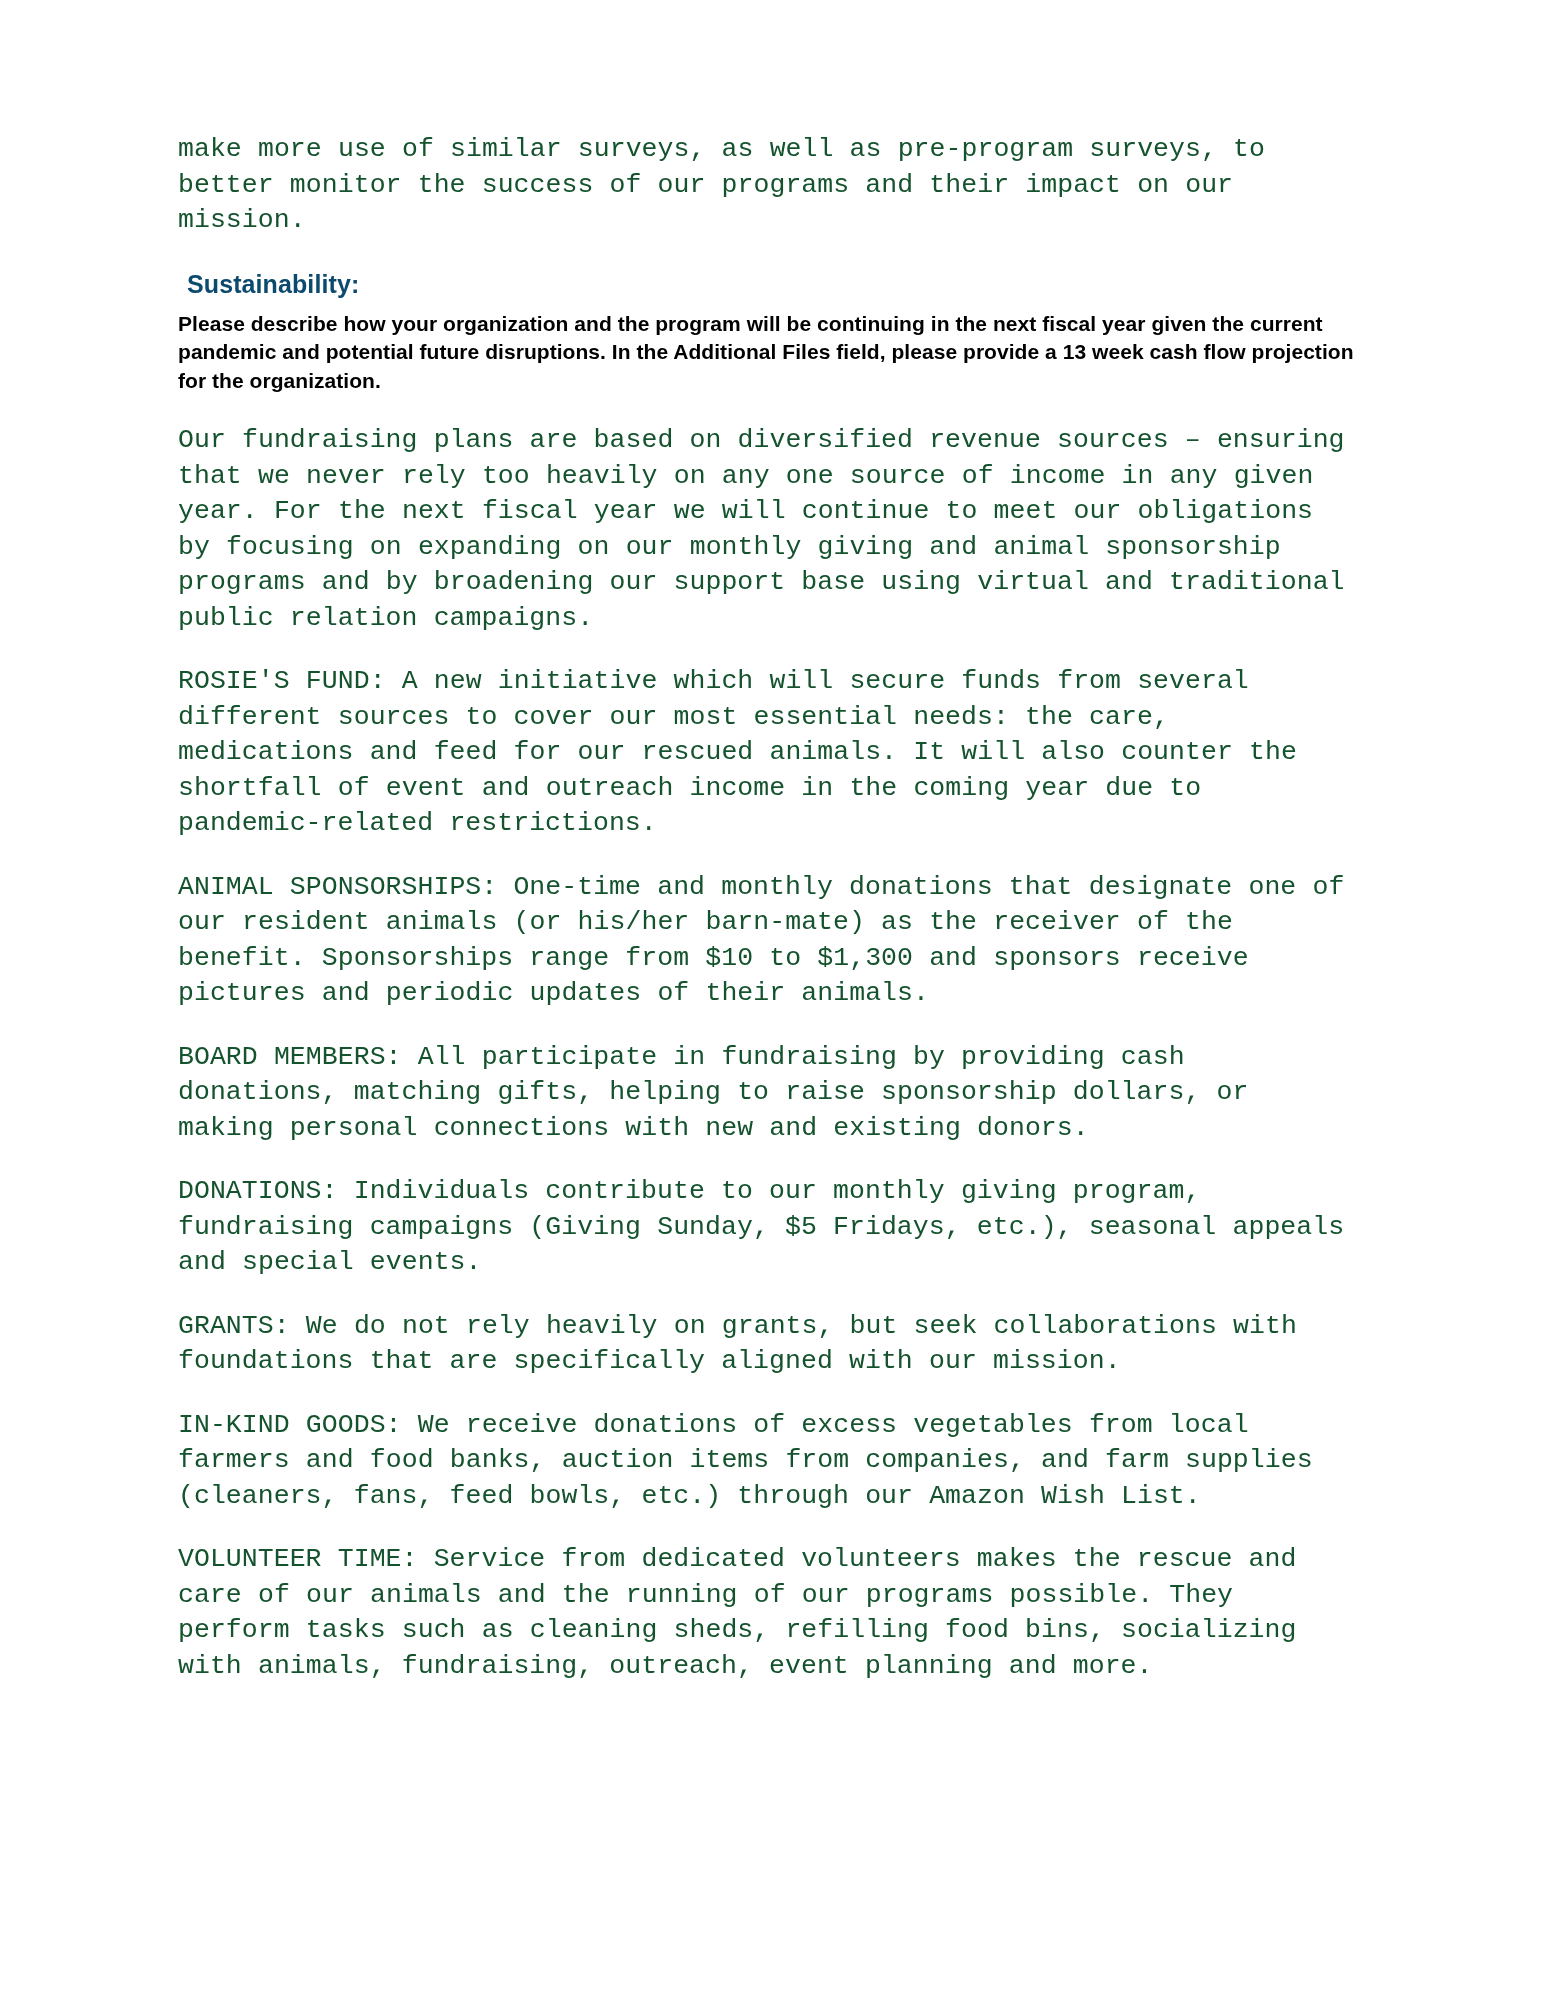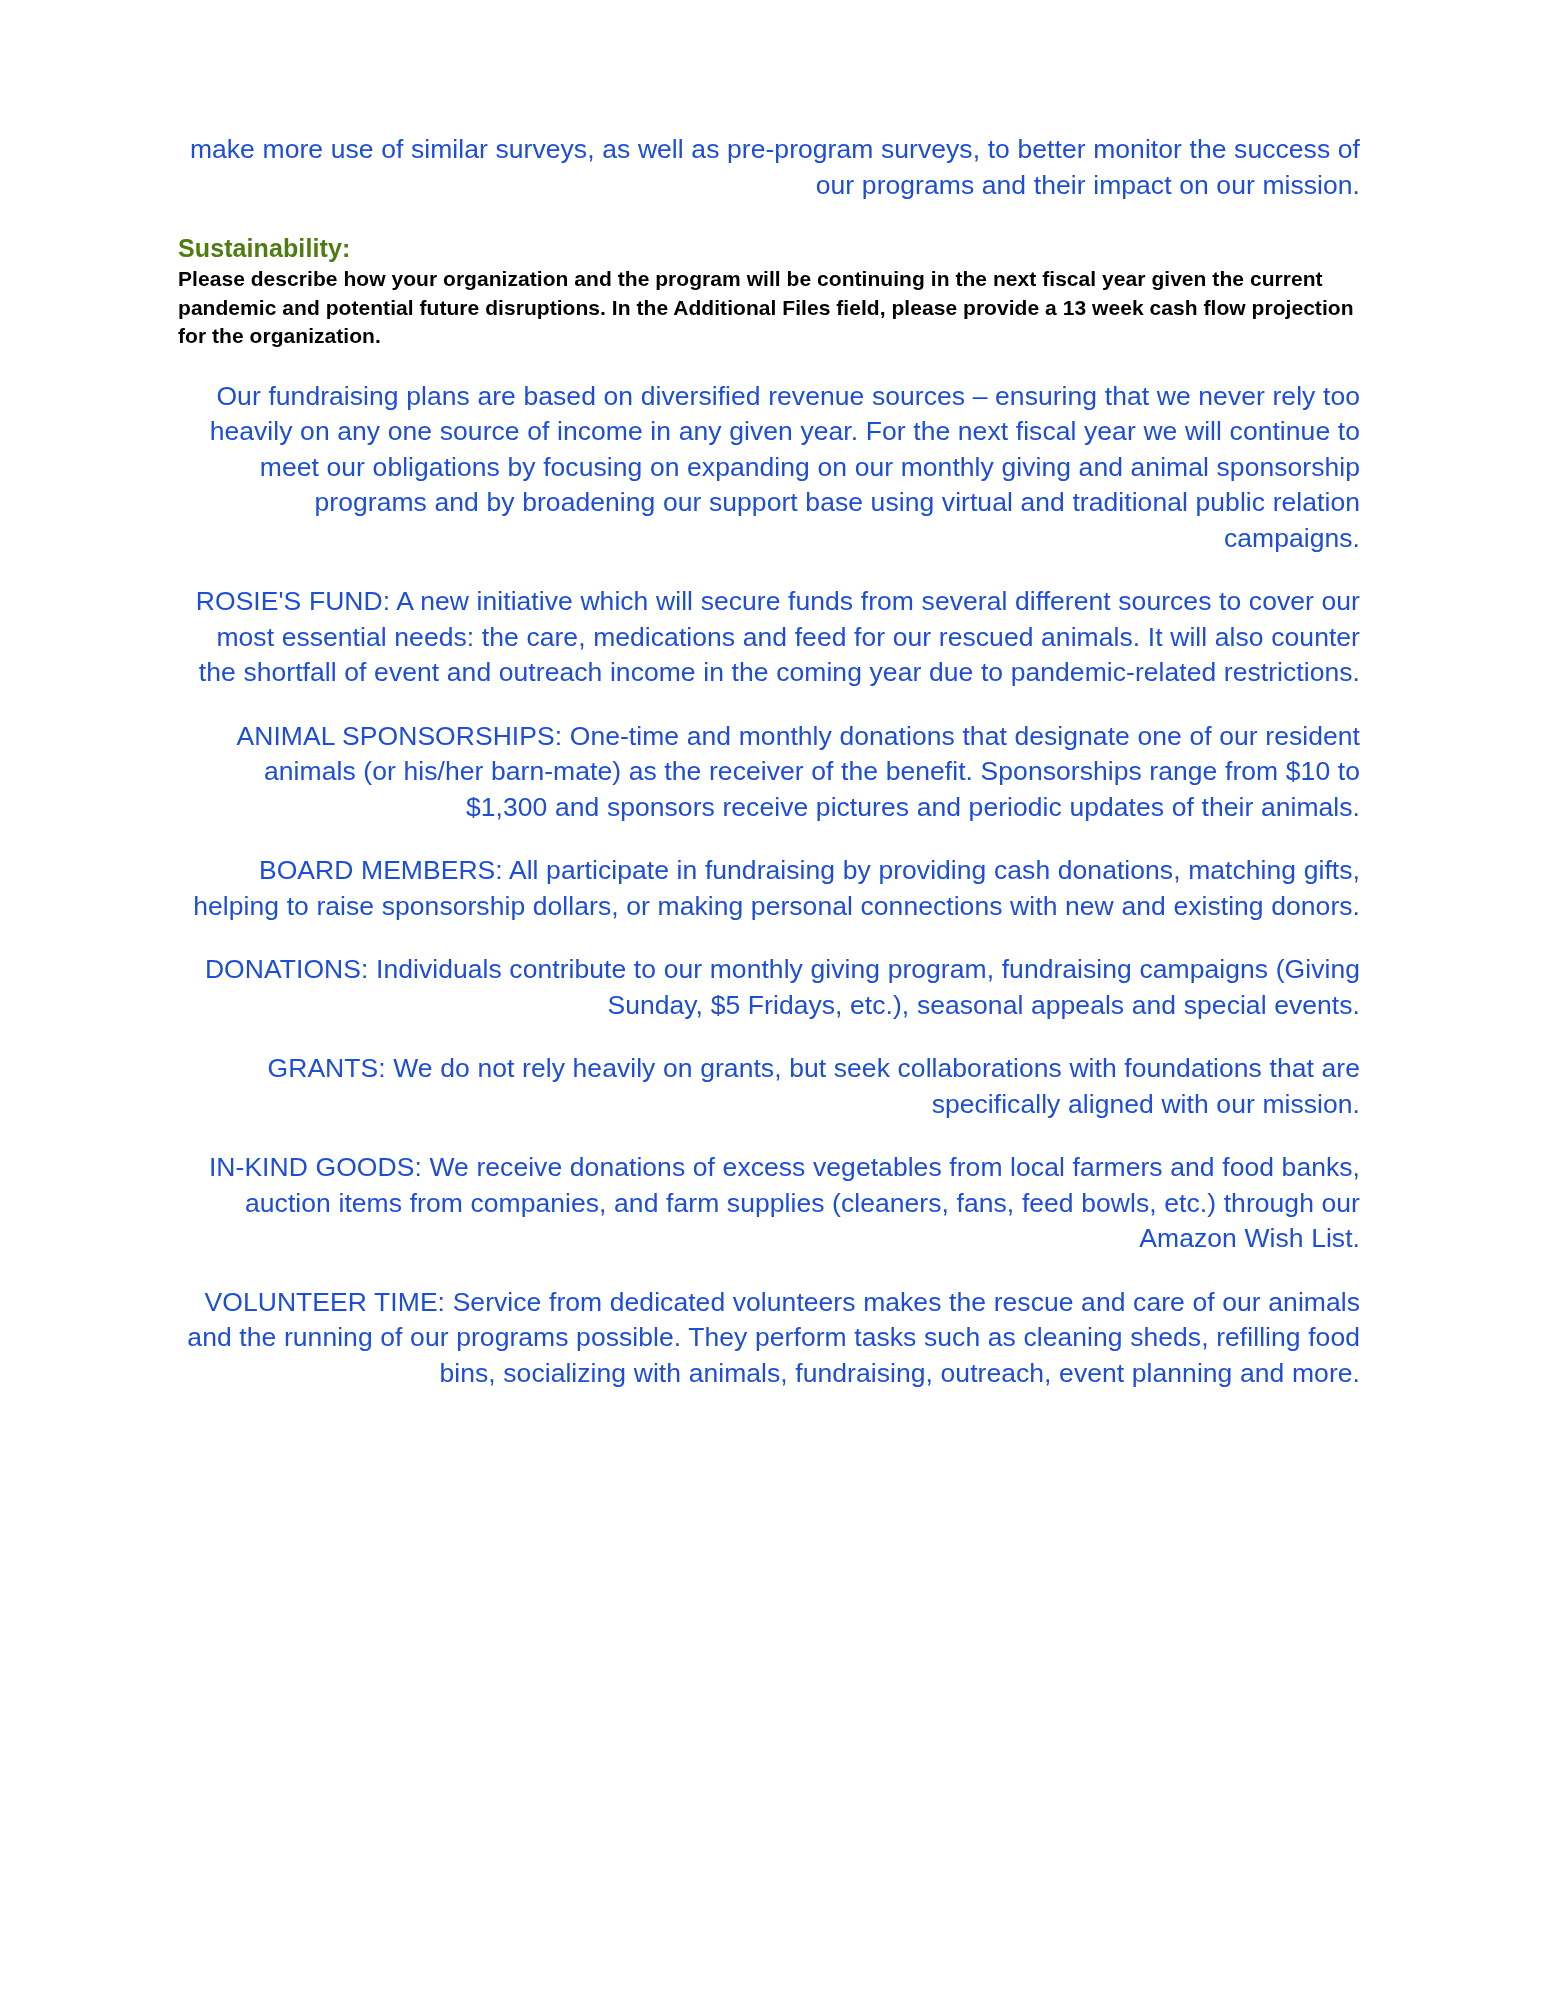--- a/index.html
+++ b/index.html
@@ -24,33 +24,34 @@
     left: 178px;
     top: 132px;
     width: 1182px;
   }
   p.para {
     margin: 0 0 28px 0;
     font-size: 26.5px;
     line-height: 1.34;
     letter-spacing: 0.05px;
     word-spacing: 0.2px;
-    text-align: right;
-    color: #1d4ed8;
+    text-align: left;
+    color: #14532d;
+    font-family: Liberation Mono, monospace;
   }
   p.para:last-child {
     margin-bottom: 0;
   }
   .heading {
-    margin: 0;
+    margin: 9px;
     font-size: 25px;
     font-weight: bold;
     line-height: 1.36;
     letter-spacing: 0.1px;
-    color: #4d7c0f;
+    color: #0c4a6e;
   }
   .prompt {
     margin: 0 0 28px 0;
     font-size: 21px;
     font-weight: bold;
     line-height: 1.36;
     letter-spacing: 0.05px;
     color: #000000;
   }
   .block-sustainability {

